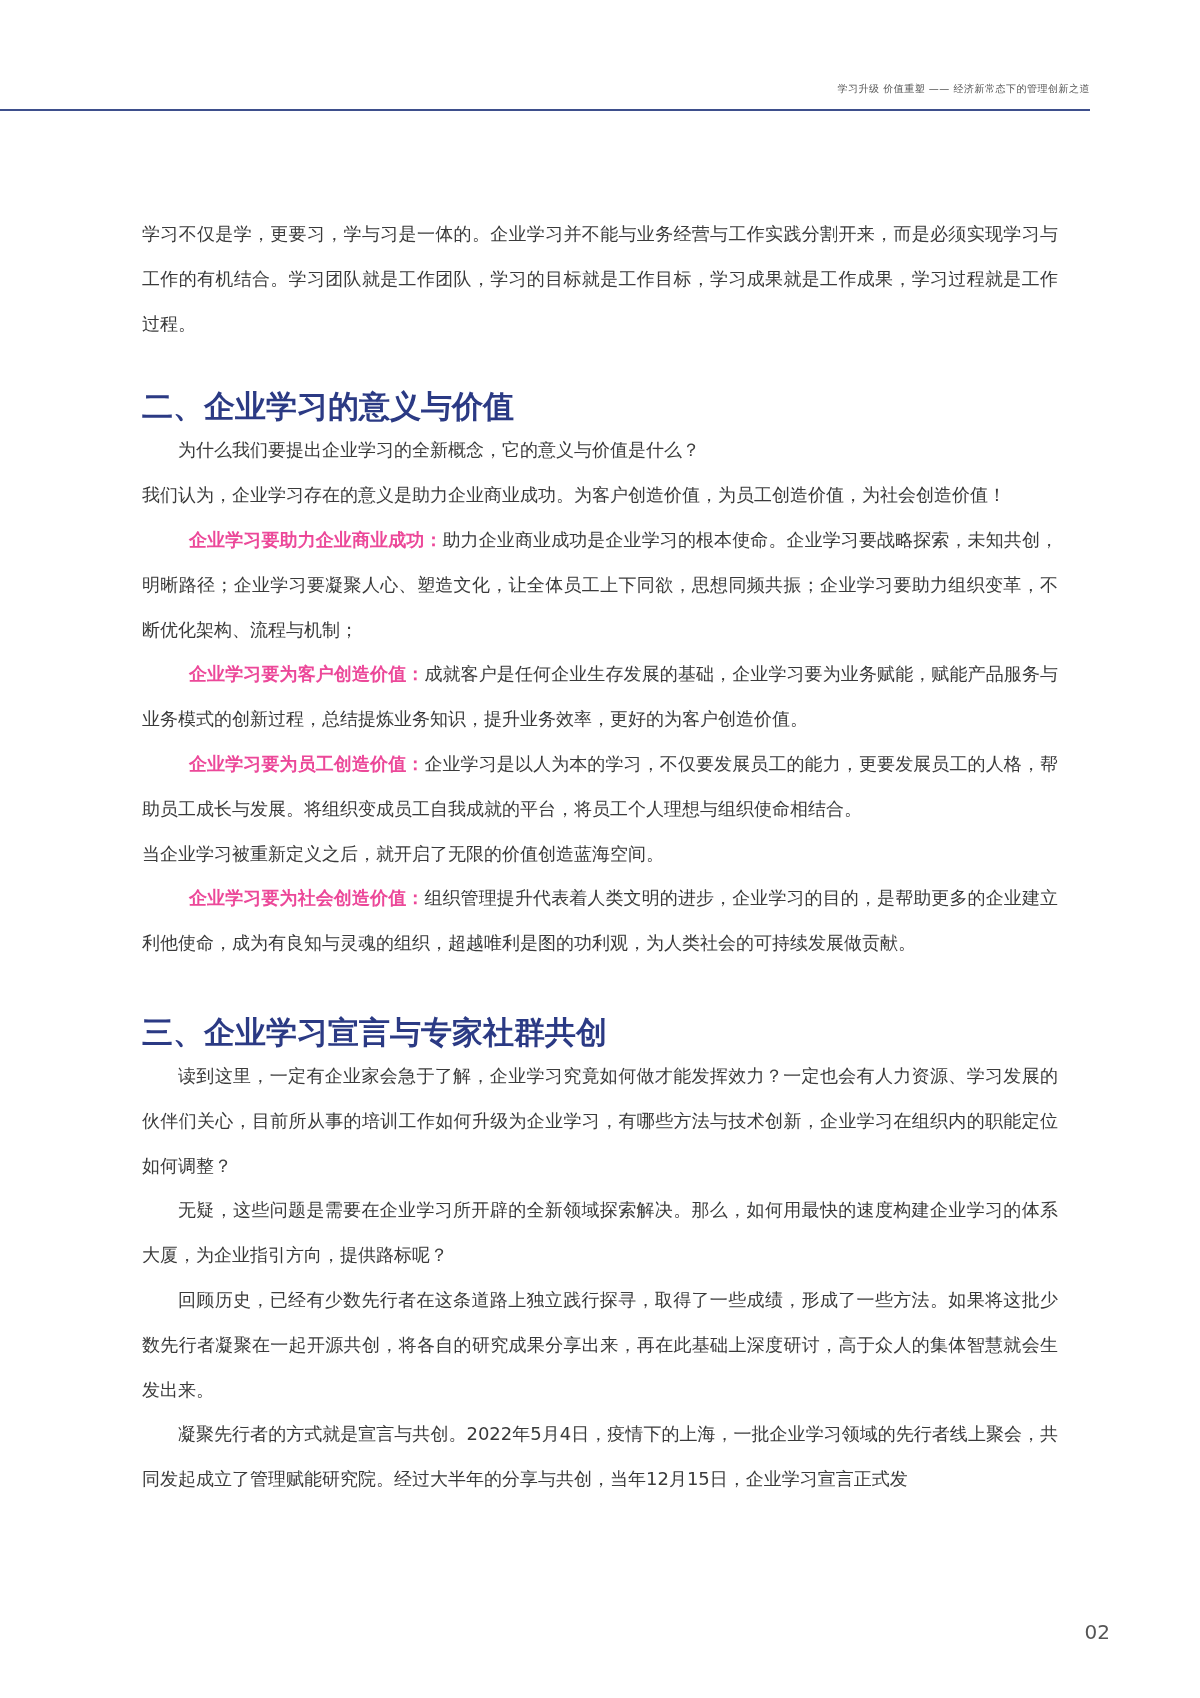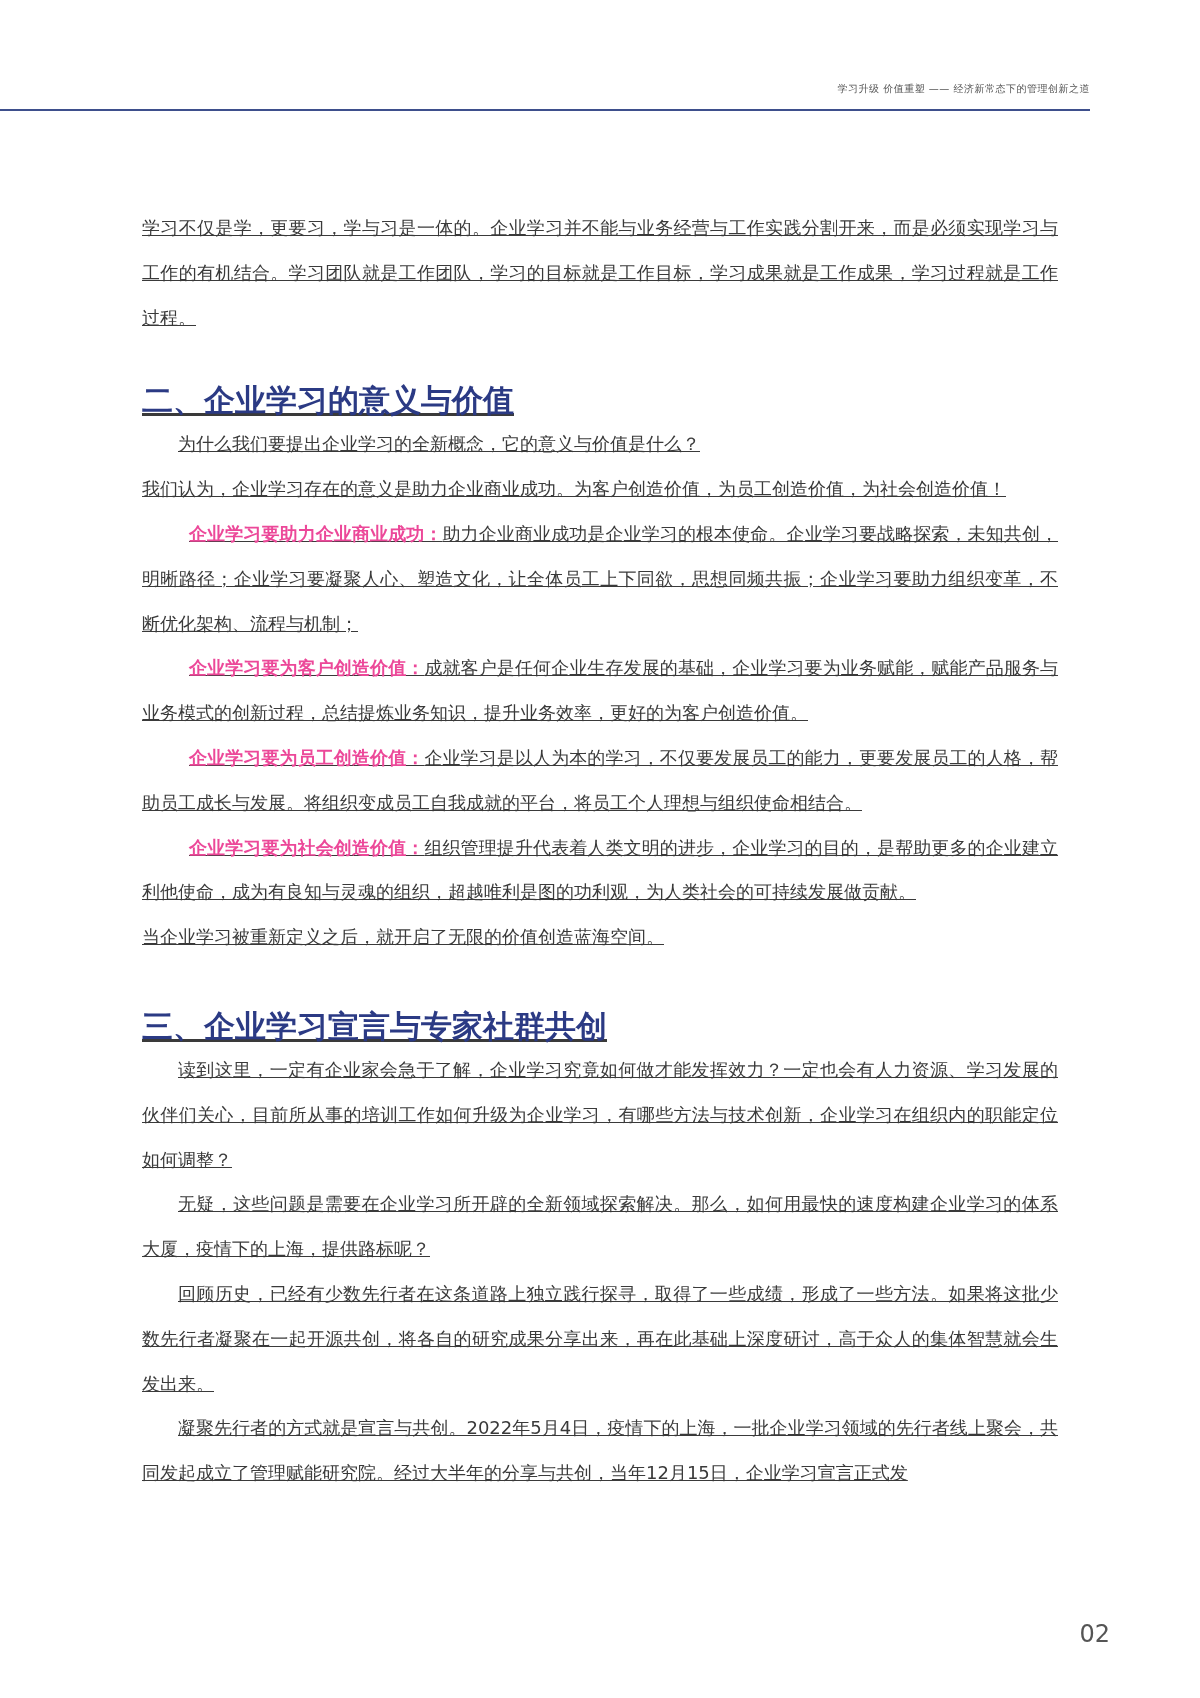--- a/index.html
+++ b/index.html
@@ -10,58 +10,58 @@
   }
   .running-header {
     position: absolute; top: 82px; right: 110px;
     font-size: 10px; color: #555555; letter-spacing: 0.5px;
   }
   .header-rule {
     position: absolute; top: 109px; left: 0; width: 1090px; height: 2px;
     background: #3e4f8c;
   }
   .content {
-    position: absolute; top: 206px; left: 142px; width: 916px; text-decoration: underline;
+    position: absolute; top: 212px; left: 142px; width: 916px;
   }
   .para {
     font-size: 18px; line-height: 44.8px; margin: 0; text-align: justify;
     color: #3a3a3a;
   }
   .indent { text-indent: 2em; }
   .para b { font-weight: bold; color: #ec4899; margin-left: 11px; }
   .section-title {
     font-size: 31px; font-weight: bold; color: #2b3a84;
     margin: 0; line-height: 44px;
   }
   .gap-top-sec2 { margin-top: 38px; }
   .gap-top-sec3 { margin-top: 44px; }
   .page-number {
     position: absolute; top: 1620px; right: 90px;
-    font-size: 24px; color: #555555;
+    font-size: 20px; color: #555555;
   }
 </style>
 </head>
 <body>
 
 <div class="running-header">学习升级 价值重塑 —— 经济新常态下的管理创新之道</div>
 <div class="header-rule"></div>
 
 <div class="content">
   <p class="para">学习不仅是学，更要习，学与习是一体的。企业学习并不能与业务经营与工作实践分割开来，而是必须实现学习与工作的有机结合。学习团队就是工作团队，学习的目标就是工作目标，学习成果就是工作成果，学习过程就是工作过程。</p>
 
   <h2 class="section-title gap-top-sec2">二、企业学习的意义与价值</h2>
   <p class="para indent">为什么我们要提出企业学习的全新概念，它的意义与价值是什么？</p>
   <p class="para">我们认为，企业学习存在的意义是助力企业商业成功。为客户创造价值，为员工创造价值，为社会创造价值！</p>
 
   <p class="para indent"><b>企业学习要助力企业商业成功：</b><span>助力企业商业成功是企业学习的根本使命。企业学习要战略探索，未知共创，明晰路径；企业学习要凝聚人心、塑造文化，让全体员工上下同欲，思想同频共振；企业学习要助力组织变革，不断优化架构、流程与机制；</span></p>
   <p class="para indent"><b>企业学习要为客户创造价值：</b><span>成就客户是任何企业生存发展的基础，企业学习要为业务赋能，赋能产品服务与业务模式的创新过程，总结提炼业务知识，提升业务效率，更好的为客户创造价值。</span></p>
   <p class="para indent"><b>企业学习要为员工创造价值：</b><span>企业学习是以人为本的学习，不仅要发展员工的能力，更要发展员工的人格，帮助员工成长与发展。将组织变成员工自我成就的平台，将员工个人理想与组织使命相结合。</span></p>
+  <p class="para">当企业学习被重新定义之后，就开启了无限的价值创造蓝海空间。</p>
   <p class="para indent"><b>企业学习要为社会创造价值：</b><span>组织管理提升代表着人类文明的进步，企业学习的目的，是帮助更多的企业建立利他使命，成为有良知与灵魂的组织，超越唯利是图的功利观，为人类社会的可持续发展做贡献。</span></p>
-  <p class="para">当企业学习被重新定义之后，就开启了无限的价值创造蓝海空间。</p>
 
   <h2 class="section-title gap-top-sec3">三、企业学习宣言与专家社群共创</h2>
   <p class="para indent">读到这里，一定有企业家会急于了解，企业学习究竟如何做才能发挥效力？一定也会有人力资源、学习发展的伙伴们关心，目前所从事的培训工作如何升级为企业学习，有哪些方法与技术创新，企业学习在组织内的职能定位如何调整？</p>
-  <p class="para indent">无疑，这些问题是需要在企业学习所开辟的全新领域探索解决。那么，如何用最快的速度构建企业学习的体系大厦，疫情下的上海，提供路标呢？</p>
+  <p class="para indent">无疑，这些问题是需要在企业学习所开辟的全新领域探索解决。那么，如何用最快的速度构建企业学习的体系大厦，为企业指引方向，提供路标呢？</p>
   <p class="para indent">回顾历史，已经有少数先行者在这条道路上独立践行探寻，取得了一些成绩，形成了一些方法。如果将这批少数先行者凝聚在一起开源共创，将各自的研究成果分享出来，再在此基础上深度研讨，高于众人的集体智慧就会生发出来。</p>
   <p class="para indent">凝聚先行者的方式就是宣言与共创。2022年5月4日，疫情下的上海，一批企业学习领域的先行者线上聚会，共同发起成立了管理赋能研究院。经过大半年的分享与共创，当年12月15日，企业学习宣言正式发</p>
 </div>
 
 <div class="page-number">02</div>
 
 </body></html>

